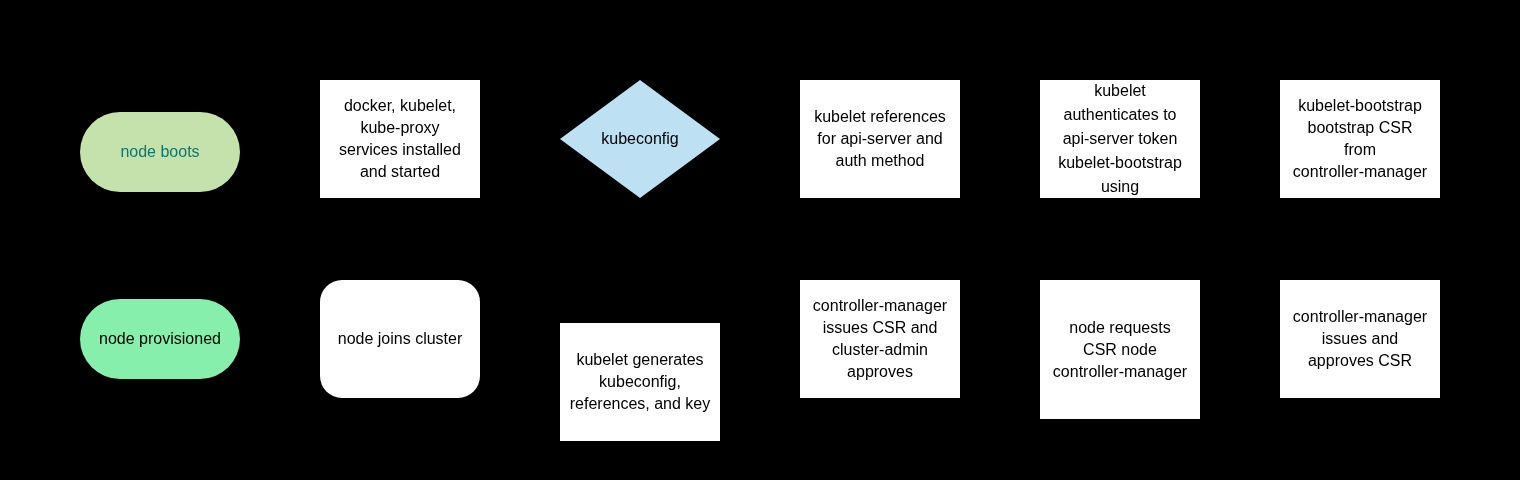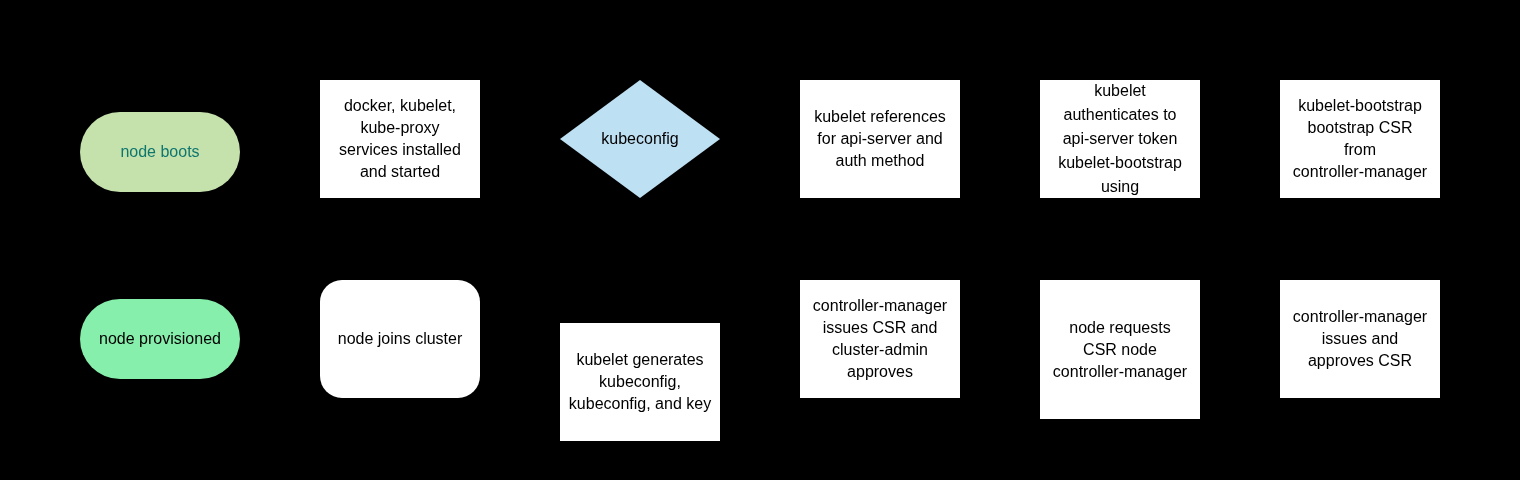--- a/index.html
+++ b/index.html
@@ -77,21 +77,21 @@
     </div>
     <div class="node terminal" style="left: 80px; top: 299px; width: 160px; height: 80px; background: #86efac; color: rgb(0, 0, 0);">
       <div class="line">node provisioned</div>
     </div>
     <div class="node process" style="left: 320px; top: 280px; width: 160px; height: 118px; background: rgb(255, 255, 255); color: rgb(0, 0, 0); border-radius: 22px;">
       <div class="line">node joins cluster</div>
     </div>
     <div class="node process" style="left: 560px; top: 280px; width: 160px; height: 118px; background: rgb(255, 255, 255); color: rgb(0, 0, 0); margin-top: 43px;">
       <div class="line">kubelet generates</div>
       <div class="line">kubeconfig,</div>
-      <div class="line">kubeconfig, and key</div>
+      <div class="line">references, and key</div>
     </div>
     <div class="node process" style="left: 800px; top: 280px; width: 160px; height: 118px; background: rgb(255, 255, 255); color: rgb(0, 0, 0);">
       <div class="line">controller-manager</div>
       <div class="line">issues CSR and</div>
       <div class="line">cluster-admin</div>
       <div class="line">approves</div>
     </div>
     <div class="node process" style="left: 1040px; top: 280px; width: 160px; height: 139px; background: rgb(255, 255, 255); color: rgb(0, 0, 0);">
       <div class="line">node requests</div>
       <div class="line">CSR node</div>

